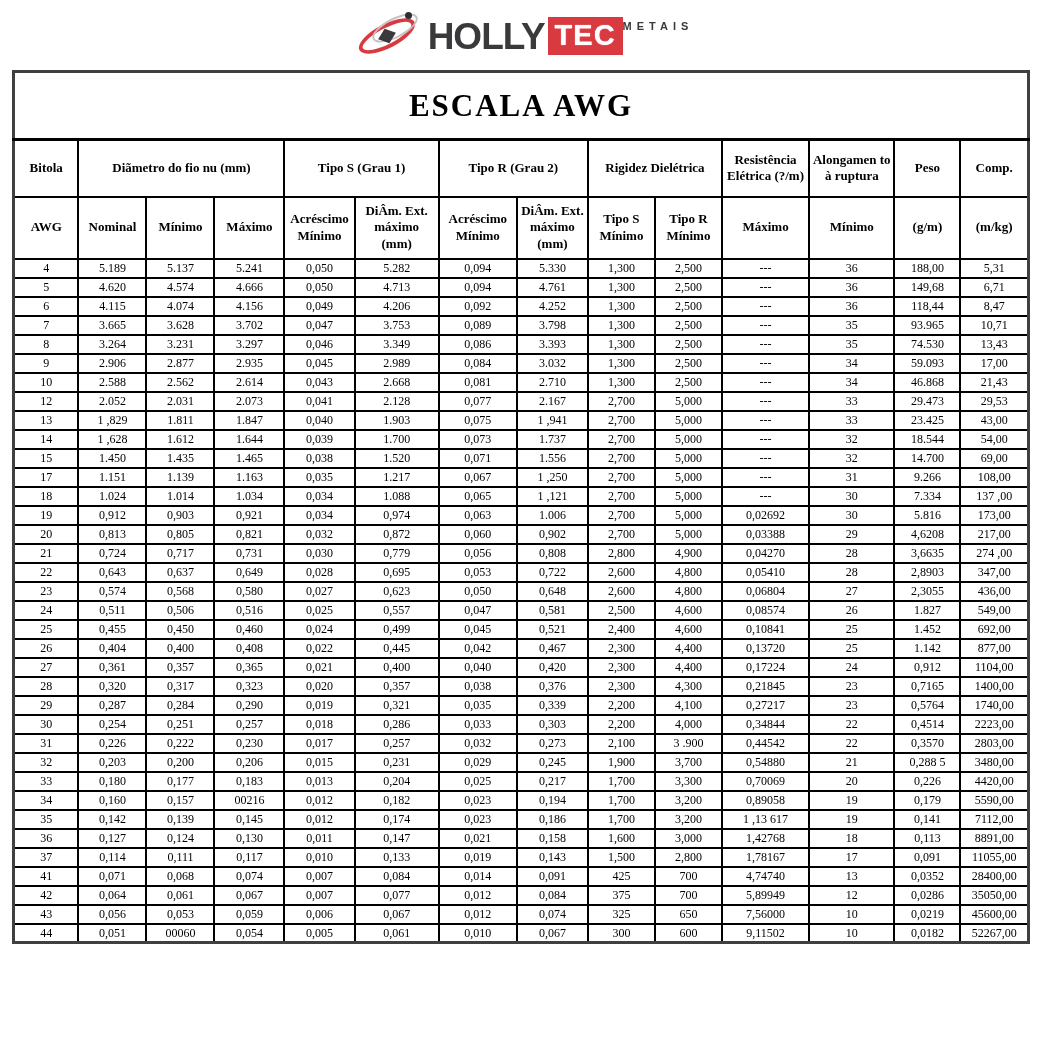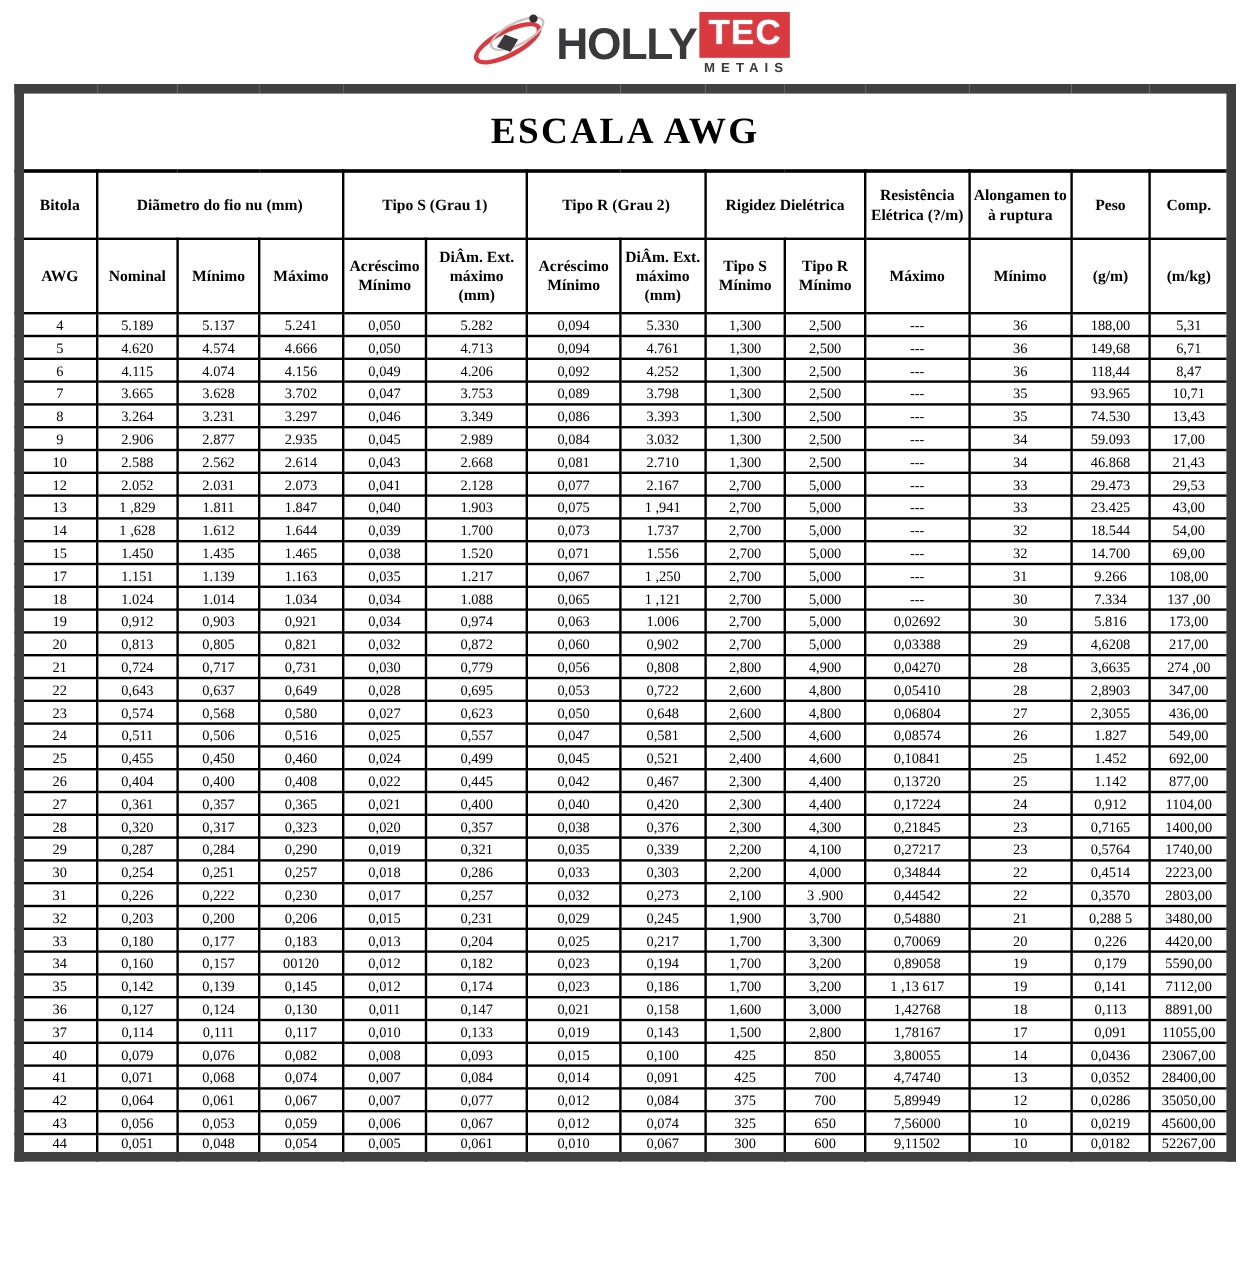--- a/index.html
+++ b/index.html
@@ -61,21 +61,21 @@
   .logo-holly {
     font-family: "Liberation Sans", sans-serif;
     font-weight: bold;
     font-size: 37px;
     letter-spacing: -1px;
     color: #3a3a3c;
     line-height: 1;
   }
   .logo-right {
     display: flex;
-    flex-direction: column;
+    flex-direction: row;
     margin-left: 3px;
   }
   .logo-tec {
     font-family: "Liberation Sans", sans-serif;
     font-weight: bold;
     font-size: 29px;
     line-height: 1;
     color: #ffffff;
     background: #d93a40;
     padding: 3px 6px 4px 6px;
@@ -95,21 +95,21 @@
   }
 
   
   .sheet {
     margin: 4px auto 0 auto;
     width: 1018px;
   }
   table {
     width: 100%;
     border-collapse: collapse;
-    border: 8px solid #404040;
+    border: 3px solid #404040;
     table-layout: fixed;
   }
   td, th {
     border: 2px solid #000;
     text-align: center;
     vertical-align: middle;
     overflow: hidden;
   }
   .title-cell {
     height: 68px;
@@ -655,21 +655,21 @@
           <td>3,300</td>
           <td>0,70069</td>
           <td>20</td>
           <td>0,226</td>
           <td>4420,00</td>
         </tr>
         <tr>
           <td>34</td>
           <td>0,160</td>
           <td>0,157</td>
-          <td>00120</td>
+          <td>00216</td>
           <td>0,012</td>
           <td>0,182</td>
           <td>0,023</td>
           <td>0,194</td>
           <td>1,700</td>
           <td>3,200</td>
           <td>0,89058</td>
           <td>19</td>
           <td>0,179</td>
           <td>5590,00</td>
@@ -716,36 +716,20 @@
           <td>0,019</td>
           <td>0,143</td>
           <td>1,500</td>
           <td>2,800</td>
           <td>1,78167</td>
           <td>17</td>
           <td>0,091</td>
           <td>11055,00</td>
         </tr>
         <tr>
-          <td>40</td>
-          <td>0,079</td>
-          <td>0,076</td>
-          <td>0,082</td>
-          <td>0,008</td>
-          <td>0,093</td>
-          <td>0,015</td>
-          <td>0,100</td>
-          <td>425</td>
-          <td>850</td>
-          <td>3,80055</td>
-          <td>14</td>
-          <td>0,0436</td>
-          <td>23067,00</td>
-        </tr>
-        <tr>
           <td>41</td>
           <td>0,071</td>
           <td>0,068</td>
           <td>0,074</td>
           <td>0,007</td>
           <td>0,084</td>
           <td>0,014</td>
           <td>0,091</td>
           <td>425</td>
           <td>700</td>
@@ -782,21 +766,21 @@
           <td>325</td>
           <td>650</td>
           <td>7,56000</td>
           <td>10</td>
           <td>0,0219</td>
           <td>45600,00</td>
         </tr>
         <tr>
           <td>44</td>
           <td>0,051</td>
-          <td>0,048</td>
+          <td>00060</td>
           <td>0,054</td>
           <td>0,005</td>
           <td>0,061</td>
           <td>0,010</td>
           <td>0,067</td>
           <td>300</td>
           <td>600</td>
           <td>9,11502</td>
           <td>10</td>
           <td>0,0182</td>

